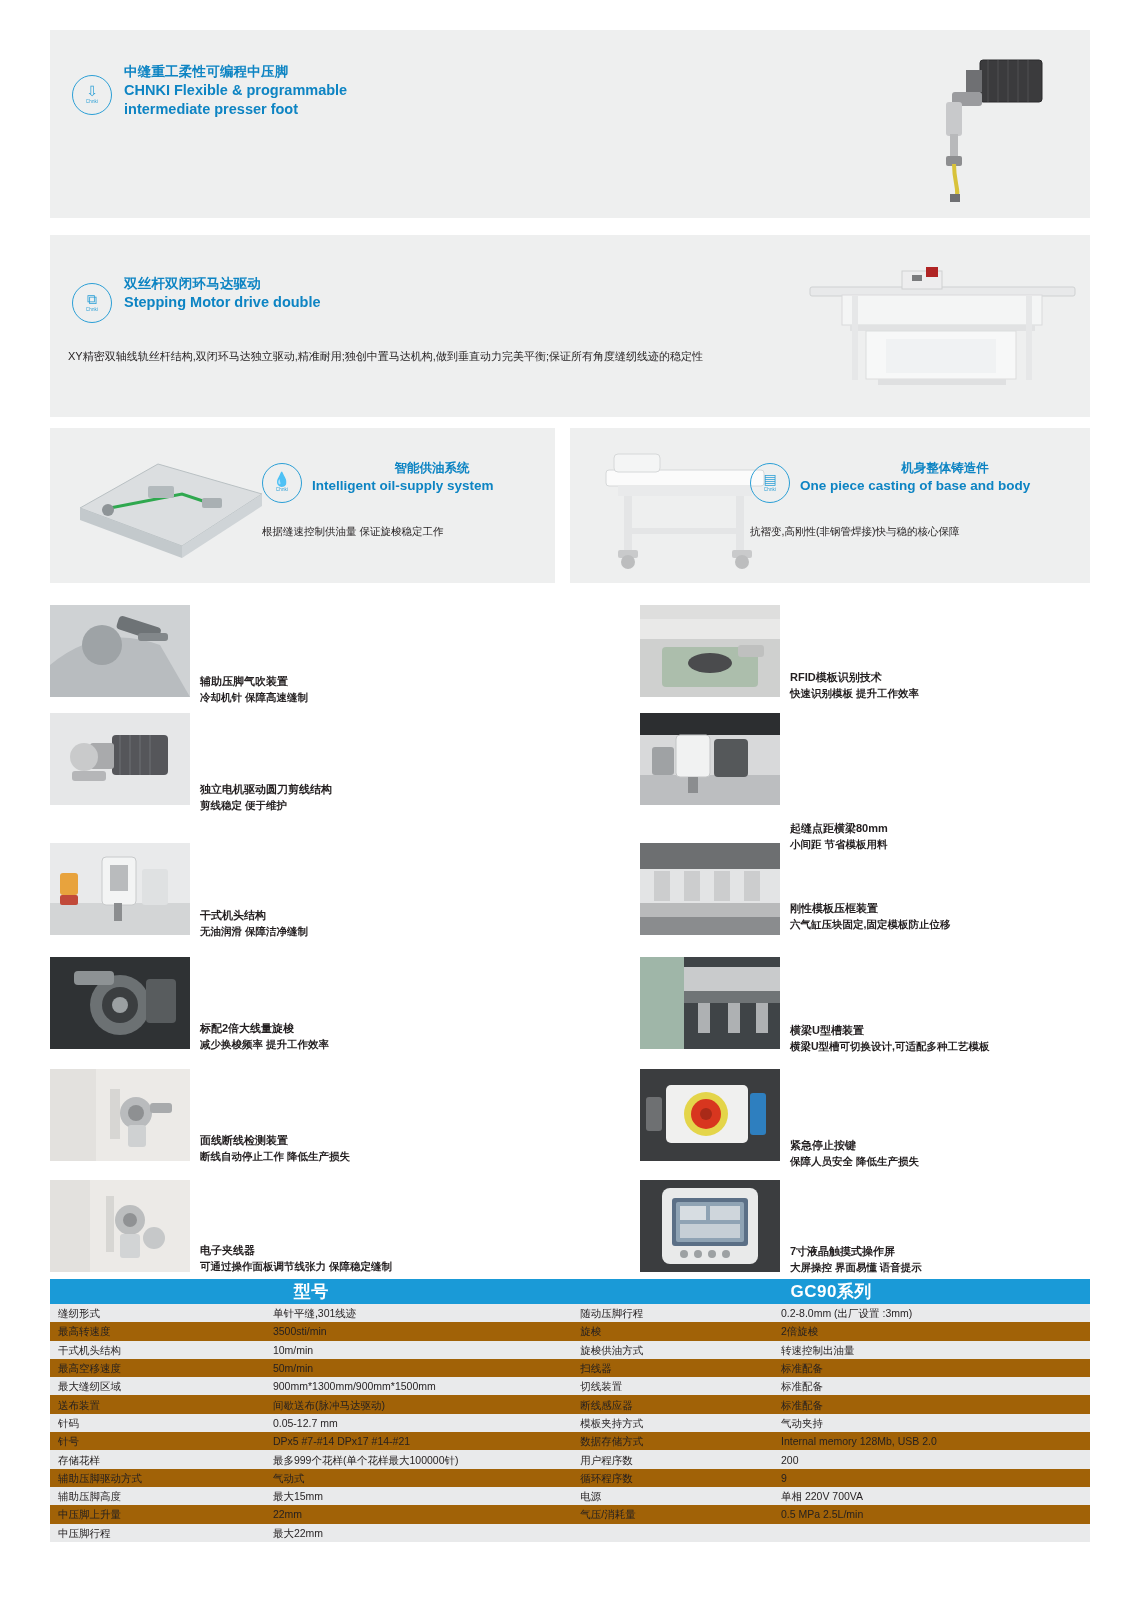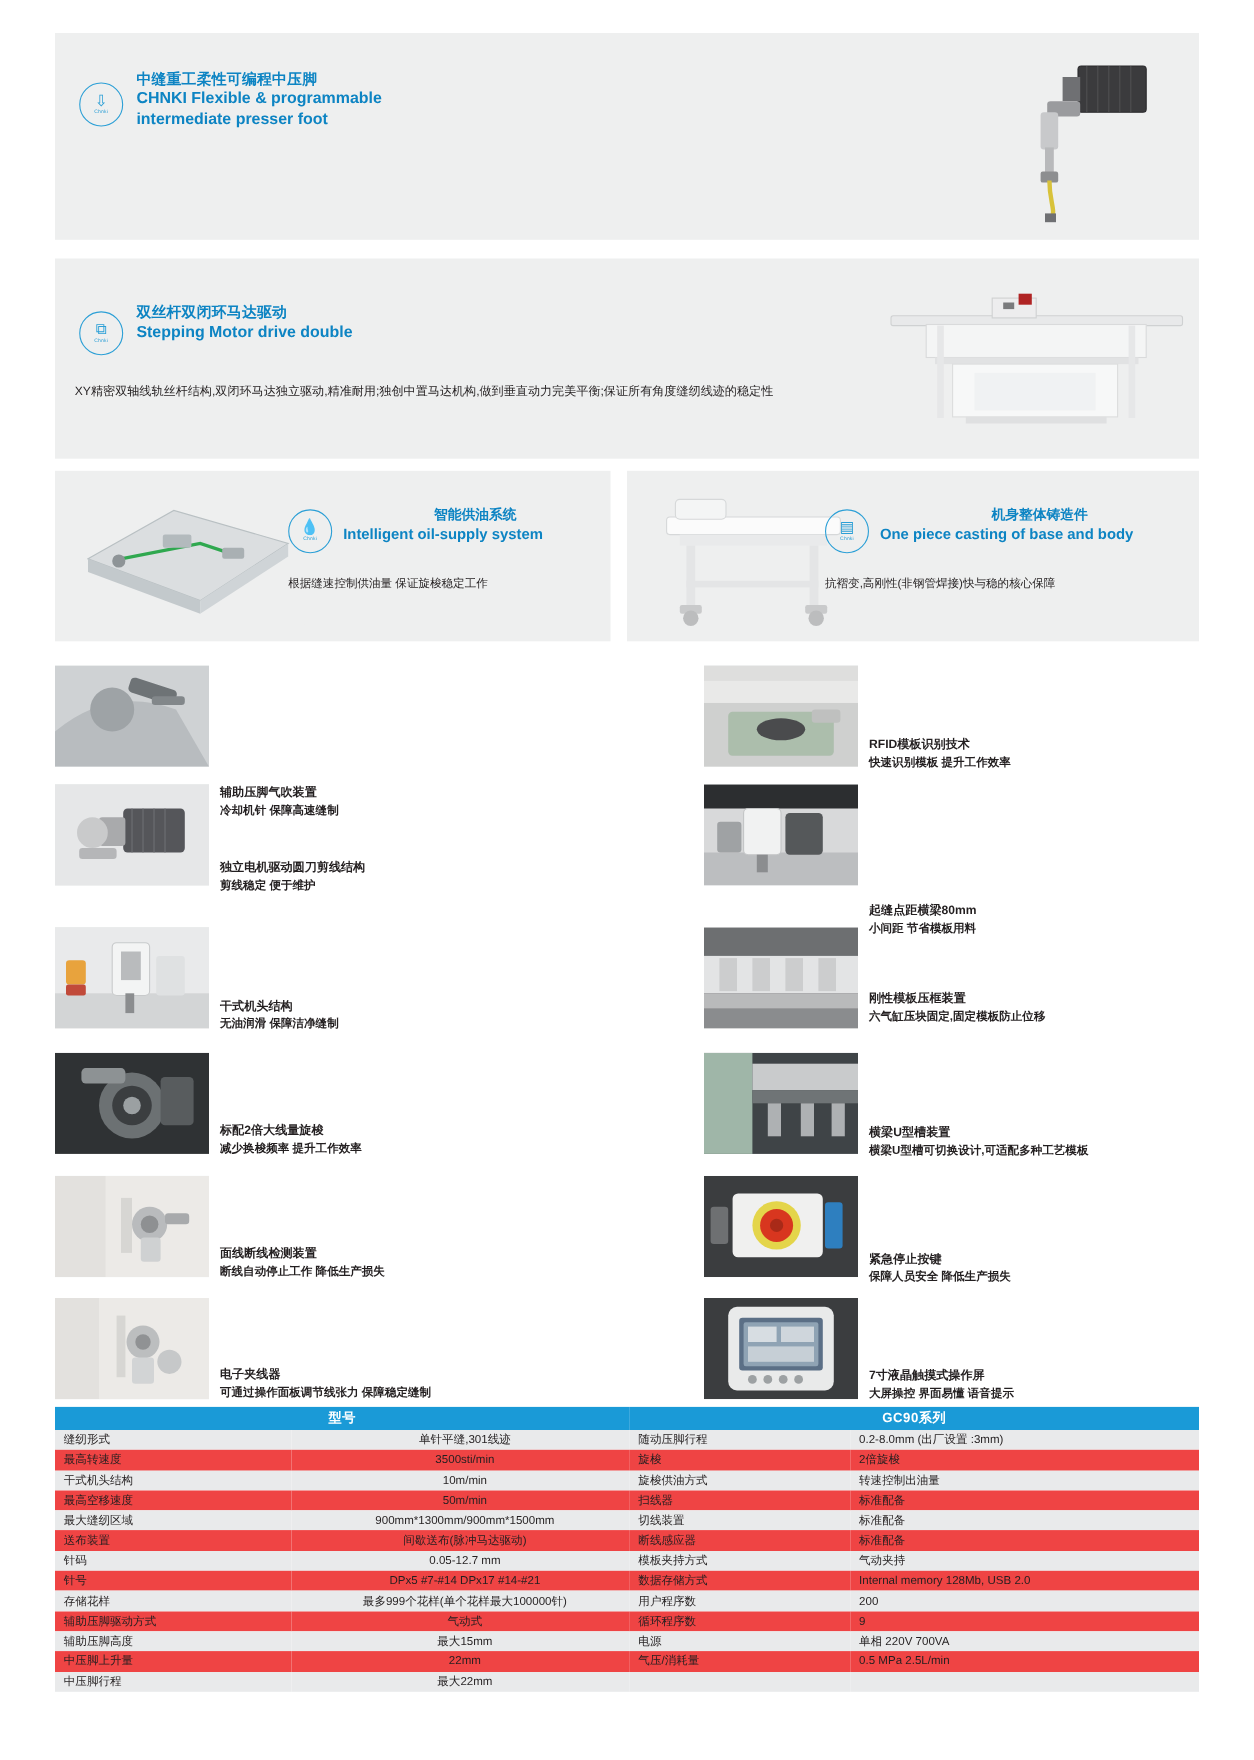--- a/index.html
+++ b/index.html
@@ -138,35 +138,35 @@
     left: 50px;
     top: 1279px;
     width: 1040px;
     border-collapse: collapse;
     font-size: 10.5px;
   }
   .spec th {
     background: #1a9ad7;
     color: #ffffff;
     font-weight: bold;
-    font-size: 12px;
+    font-size: 17px;
     height: 19px;
     text-align: center;
     letter-spacing: .5px;
   }
   .spec td {
     height: 18.3px;
     padding: 0 0 0 8px;
     color: #231f20;
     line-height: 18px;
   }
   .spec tr.odd td { background: #e9eaeb; margin-top: 36px; }
-  .spec tr.even td { background: #ef4444; margin-top: 32px; }
+  .spec tr.even td { background: #a16207; margin-top: 32px; }
   .spec td.k { width: 215px; }
-  .spec td.v { width: 305px; text-align: center; }
+  .spec td.v { width: 305px; }
   .spec td.k2 { width: 200px; }
   .spec td.v2 { width: 320px; }
 
   
   .img-shape { position: absolute; }
 </style>
 </head>
 <body>
 
 <div class="page">
@@ -300,21 +300,21 @@
 
   <div class="thumb" style="left:50px; top:605px; width:140px; height:92px;">
     <svg width="140" height="92" viewBox="0 0 140 92">
       <rect width="140" height="92" fill="#cfd2d4"></rect>
       <path d="M0 60 Q 50 18 110 40 L140 92 L0 92 Z" fill="#b8bcbf"></path>
       <circle cx="52" cy="40" r="20" fill="#9ea3a6"></circle>
       <rect x="70" y="10" width="44" height="14" rx="4" fill="#6e7376" transform="rotate(18 70 10)"></rect>
       <rect x="88" y="28" width="30" height="8" rx="3" fill="#82878a"></rect>
     </svg>
   </div>
-  <div class="cap" style="left:200px; top:713px;">
+  <div class="cap" style="left:200px; top:673px;">
     <div class="cap-title">辅助压脚气吹装置</div>
     <div class="cap-sub">冷却机针 保障高速缝制</div>
   </div>
 
   <div class="thumb" style="left:50px; top:713px; width:140px; height:92px;">
     <svg width="140" height="92" viewBox="0 0 140 92">
       <rect width="140" height="92" fill="#e6e7e8"></rect>
       <rect x="62" y="22" width="56" height="40" rx="4" fill="#55565a"></rect>
       <line x1="70" y1="22" x2="70" y2="62" stroke="#6e7074"></line>
       <line x1="80" y1="22" x2="80" y2="62" stroke="#6e7074"></line>

